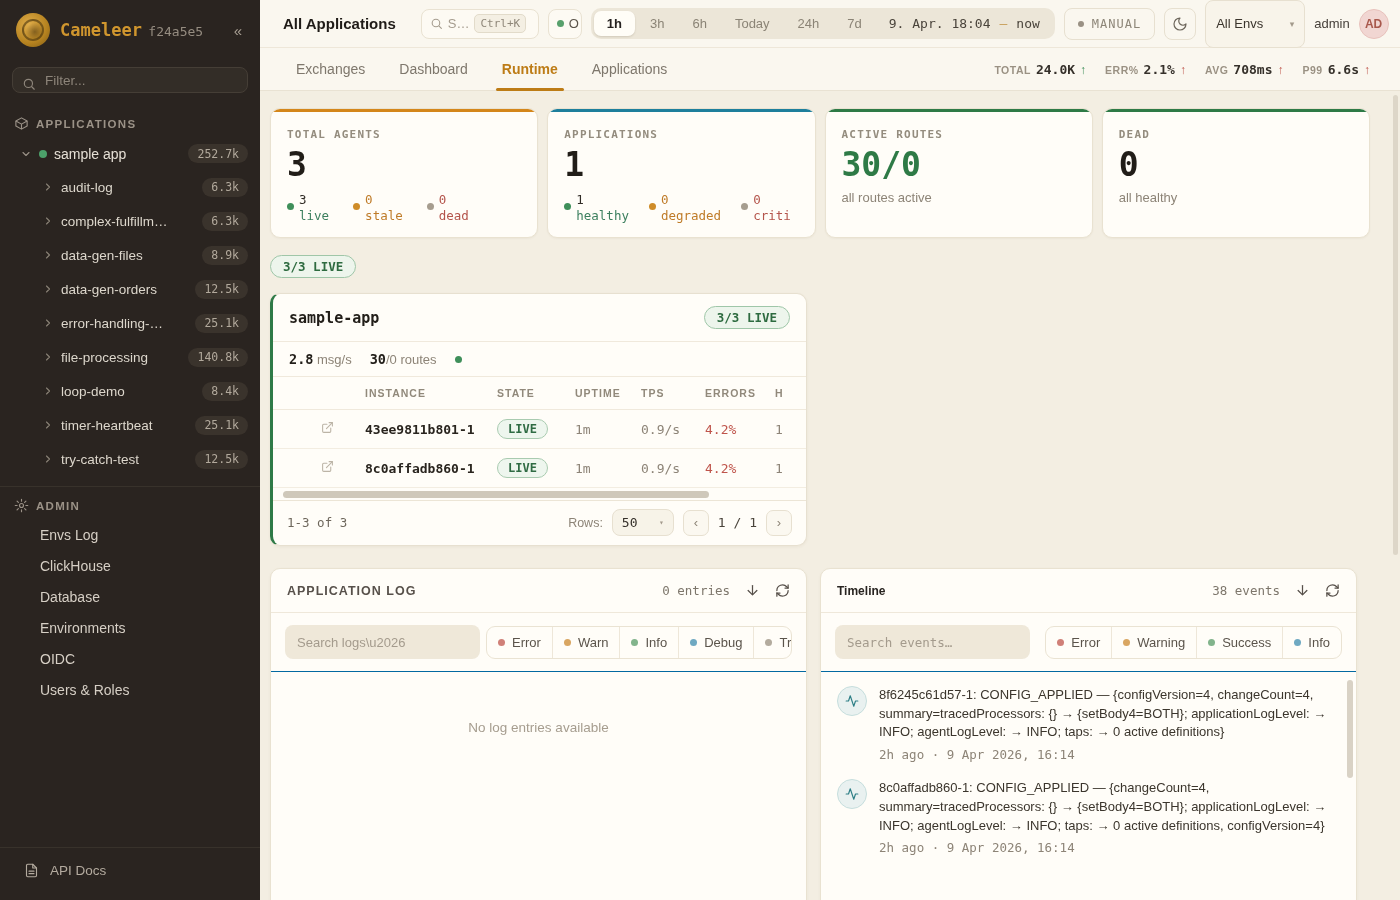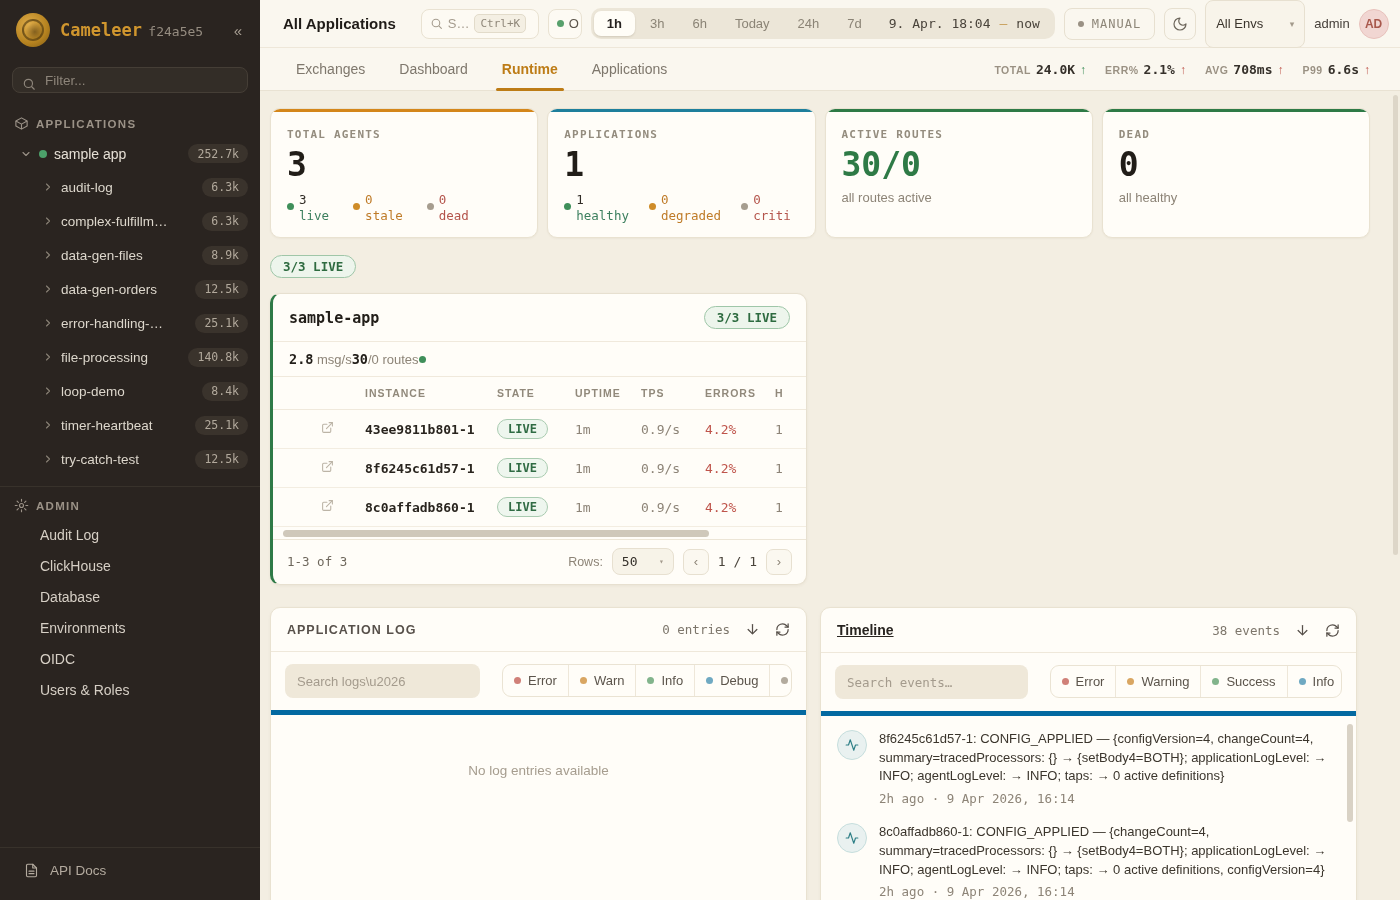--- a/index.html
+++ b/index.html
@@ -84,21 +84,21 @@
   .ss-warn .ss-num, .ss-warn .ss-name { color:#bf7b28; }
   .ss-dead .ss-num, .ss-dead .ss-name { color:#b4544b; }
   .dot-green { background:#3f8f5a; } .dot-amber { background:#cf8c28; } .dot-gray { background:#a69d8f; }
 
   .live-badge { display:inline-block; border:1px solid #9fc6a8; background:#edf5ec; color:#2e6b40; font-family:"DejaVu Sans Mono", monospace; font-size:12.5px; font-weight:bold; padding:3px 12px; border-radius:14px; white-space:nowrap; }
   .overview-badge-row { margin-top:17px; }
 
   .app-card { margin-top:15px; width:537px; background:#fffdf8; border:1px solid #e7e0d0; border-left:3px solid #2f7a47; border-radius:10px; overflow:hidden; box-shadow:0 1px 3px rgba(120,100,60,.07); }
   .ac-head { display:flex; justify-content:space-between; align-items:center; padding:12px 16px; border-bottom:1px solid #f0e9dc; }
   .ac-title { font-family:"DejaVu Sans Mono", monospace; font-weight:bold; font-size:15px; color:#221e19; }
-  .ac-meta { display:flex; align-items:center; padding:9px 16px; border-bottom:1px solid #f0e9dc; font-size:13px; color:#8d8477; }
+  .ac-meta { display:flex; gap:18px; align-items:center; padding:9px 16px; border-bottom:1px solid #f0e9dc; font-size:13px; color:#8d8477; }
   .ac-meta b { font-family:"DejaVu Sans Mono", monospace; color:#221e19; font-size:13.5px; }
   .ac-meta .gdot7 { width:7px; height:7px; border-radius:50%; background:#3f8f5a; }
   .ac-table-wrap { overflow:hidden; }
   .ac-table { width:585px; border-collapse:collapse; table-layout:fixed; }
   .ac-table th { text-align:left; font-size:10.5px; color:#91897b; letter-spacing:1px; font-weight:bold; padding:10px 8px; border-bottom:1px solid #f0e9dc; }
   .ac-table td { padding:9px 8px; border-bottom:1px solid #f3ede1; font-family:"DejaVu Sans Mono", monospace; font-size:13px; vertical-align:middle; }
   .ac-table tr td:first-child, .ac-table tr th:first-child { padding-left:16px; }
   .td-dot { width:8px; height:8px; border-radius:50%; background:#3f8f5a; }
   .td-id { font-weight:bold; color:#29241e; }
   .td-muted { color:#8d8477; }
@@ -112,24 +112,24 @@
   .rows-label { color:#8d8477; }
   .rows-select { border:1px solid #e7e0d0; background:#f7f3e8; border-radius:8px; padding:5px 9px; width:62px; display:flex; justify-content:space-between; align-items:center; font-family:"DejaVu Sans Mono", monospace; font-size:13px; color:#35302a; cursor:pointer; }
   .rows-select .caret { font-size:8px; color:#a39a8c; }
   .pg-btn { width:26px; height:26px; border:1px solid #e7e0d0; border-radius:7px; background:#fbf8f0; color:#8d8477; display:flex; align-items:center; justify-content:center; font-size:13px; cursor:pointer; }
   .pg-text { font-family:"DejaVu Sans Mono", monospace; font-size:13px; color:#4a443b; }
 
   .panels-row { display:flex; gap:13px; margin-top:22px; height:360px; }
   .panel { width:537px; flex-shrink:0; background:#fffdf8; border:1px solid #e9e2d1; border-radius:10px; overflow:hidden; display:flex; flex-direction:column; box-shadow:0 1px 3px rgba(120,100,60,.06); }
   .panel-head { display:flex; align-items:center; padding:14px 16px; border-bottom:1px solid #efe8da; gap:15px; }
   .ph-title-caps { font-size:12.5px; font-weight:bold; letter-spacing:1px; color:#57504a; }
-  .ph-title { font-size:14px; font-weight:bold; color:#282420;text-decoration:underline; }
+  .ph-title { font-size:12px; font-weight:bold; color:#282420; }
   .ph-count { margin-left:auto; font-family:"DejaVu Sans Mono", monospace; font-size:12.5px; color:#7d766b; }
   .ph-icon { color:#57504a; cursor:pointer; display:flex; }
-  .filter-row { padding:12px 14px; border-bottom:5px solid #0369a1; display:flex; align-items:flex-start; gap:22px; }
+  .filter-row { padding:12px 14px; border-bottom:1px solid #0369a1; display:flex; align-items:flex-end; gap:6px; }
   .panel-search { width:195px; height:34px; background:#efe8d9; border:none; border-radius:8px; padding:0 12px; font-size:13px; color:#3a342c; outline:none; font-family:"Liberation Sans", sans-serif; }
   .panel-search.mono-ph { font-family:"DejaVu Sans Mono", monospace; font-size:12.5px; }
   .panel-search::placeholder { color:#a49b8d; }
   .chips-group { display:flex; border:1px solid #eae3d3; background:#fffdf8; border-radius:9px; overflow:hidden; margin-left:auto; }
   .chip { display:flex; align-items:center; gap:7px; padding:8px 11px; font-size:13px; color:#5b544b; border-left:1px solid #eee7d9; cursor:pointer; white-space:nowrap; }
   .chip:first-child { border-left:none; }
   .chip-dot { width:7px; height:7px; border-radius:50%; flex-shrink:0; }
   .cd-error { background:#d08078; } .cd-warn { background:#d9a662; } .cd-info { background:#82b48c; } .cd-debug { background:#6fa9c2; } .cd-trace { background:#b3ab9e; }
   .log-empty { text-align:center; padding-top:48px; color:#a69d8f; font-size:13.5px; }
   .events { padding:14px 18px 0 16px; position:relative; flex:1; overflow:hidden; }
@@ -249,21 +249,21 @@
     <div class="sb-divider"></div>
 
     <div class="sb-section-head">
       <svg width="15" height="15" viewBox="0 0 24 24" fill="none" stroke="#9b9287" stroke-width="1.8" stroke-linecap="round">
           <circle cx="12" cy="12" r="3.2"></circle>
           <path d="M12 2v3M12 19v3M2 12h3M19 12h3M4.9 4.9l2.1 2.1M17 17l2.1 2.1M19.1 4.9 17 7M7 17l-2.1 2.1"></path>
         </svg>
       <span>ADMIN</span>
     </div>
 
-    <div class="admin-item">Audit Log</div>
+    <div class="admin-item">Envs Log</div>
     <div class="admin-item">ClickHouse</div>
     <div class="admin-item">Database</div>
     <div class="admin-item">Environments</div>
     <div class="admin-item">OIDC</div>
     <div class="admin-item">Users &amp; Roles</div>
 
     <div class="sb-spacer"></div>
 
     <div class="api-docs">
       <svg width="15" height="15" viewBox="0 0 24 24" fill="none" stroke="#b4ab9f" stroke-width="1.8" stroke-linejoin="round" stroke-linecap="round">
@@ -460,34 +460,20 @@
                 <td class="td-err">4.2%</td>
                 <td class="td-muted">1</td>
               </tr>
               <tr>
                 <td><span class="td-dot"></span></td>
                 <td><svg width="13" height="13" viewBox="0 0 24 24" fill="none" stroke="#bcb4a6" stroke-width="2" stroke-linecap="round" stroke-linejoin="round">
                       <path d="M15 3h6v6"></path>
                       <path d="M10 14 21 3"></path>
                       <path d="M18 13v6a2 2 0 0 1-2 2H5a2 2 0 0 1-2-2V8a2 2 0 0 1 2-2h6"></path>
                     </svg></td>
-                <td class="td-id">8f6245c61d57-1</td>
-                <td><span class="state-pill">LIVE</span></td>
-                <td class="td-muted">1m</td>
-                <td class="td-muted">0.9/s</td>
-                <td class="td-err">4.2%</td>
-                <td class="td-muted">1</td>
-              </tr>
-              <tr>
-                <td><span class="td-dot"></span></td>
-                <td><svg width="13" height="13" viewBox="0 0 24 24" fill="none" stroke="#bcb4a6" stroke-width="2" stroke-linecap="round" stroke-linejoin="round">
-                      <path d="M15 3h6v6"></path>
-                      <path d="M10 14 21 3"></path>
-                      <path d="M18 13v6a2 2 0 0 1-2 2H5a2 2 0 0 1-2-2V8a2 2 0 0 1 2-2h6"></path>
-                    </svg></td>
                 <td class="td-id">8c0affadb860-1</td>
                 <td><span class="state-pill">LIVE</span></td>
                 <td class="td-muted">1m</td>
                 <td class="td-muted">0.9/s</td>
                 <td class="td-err">4.2%</td>
                 <td class="td-muted">1</td>
               </tr>
             </tbody>
           </table>
         </div>

